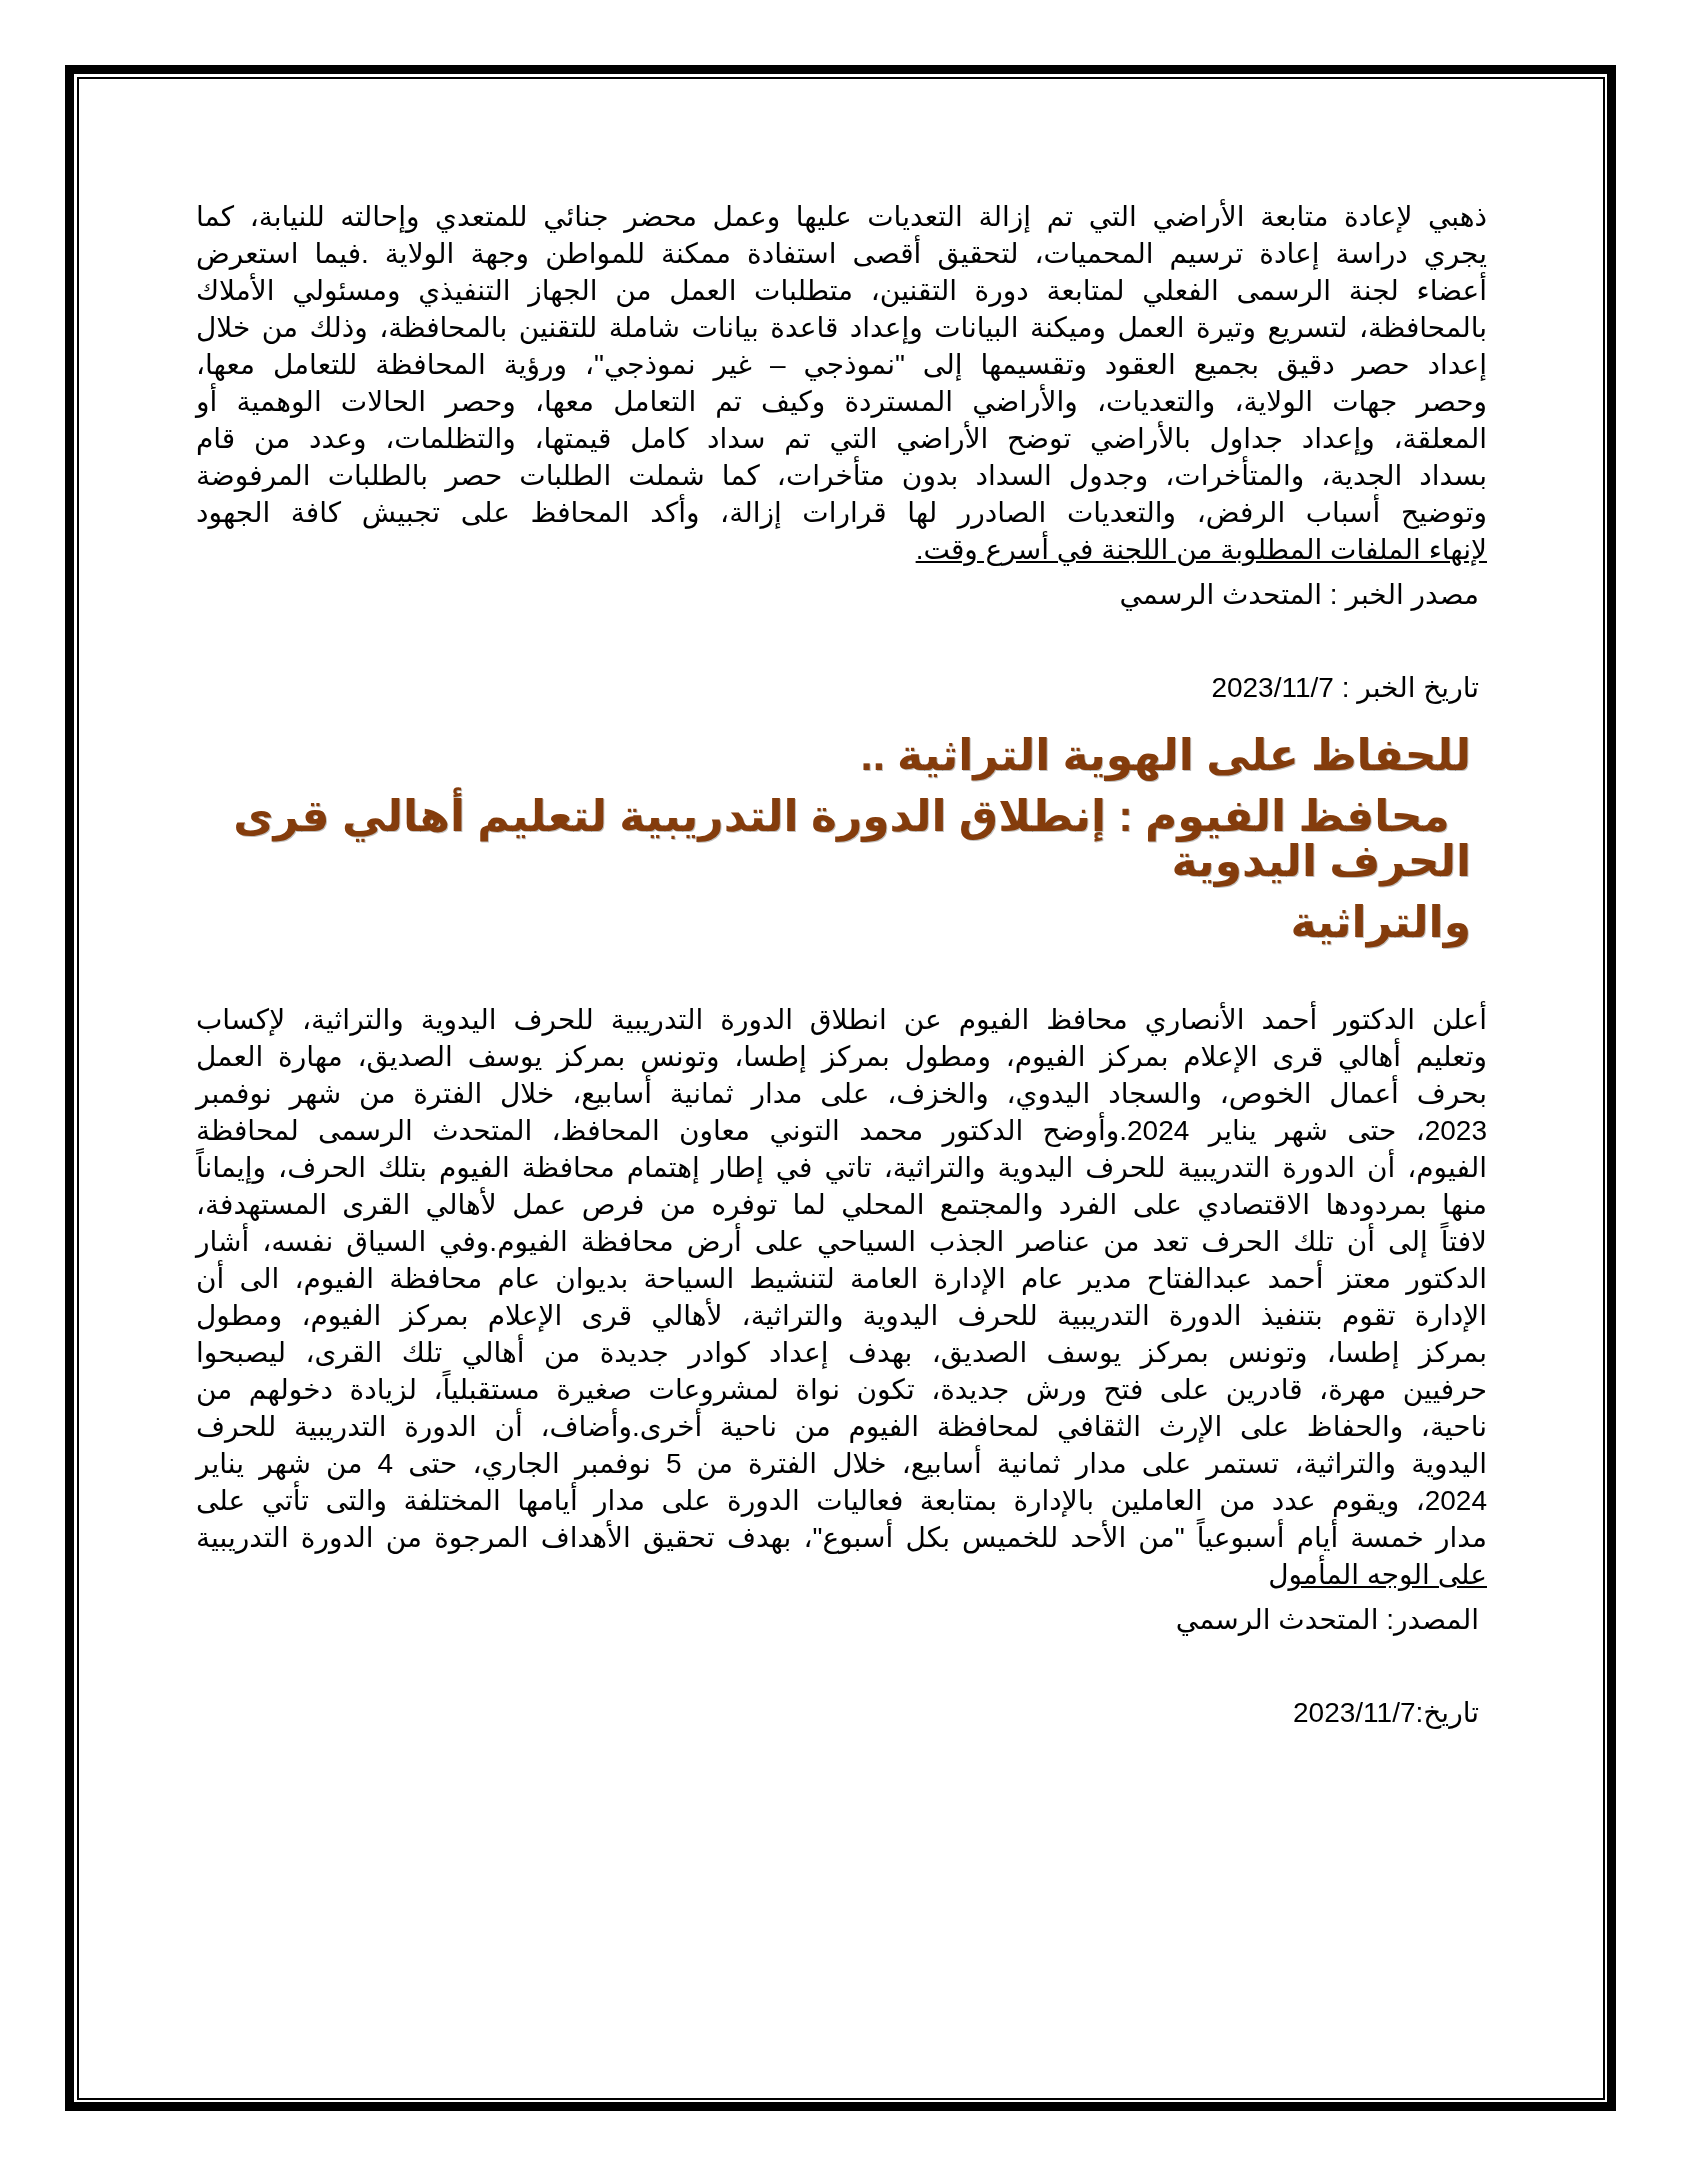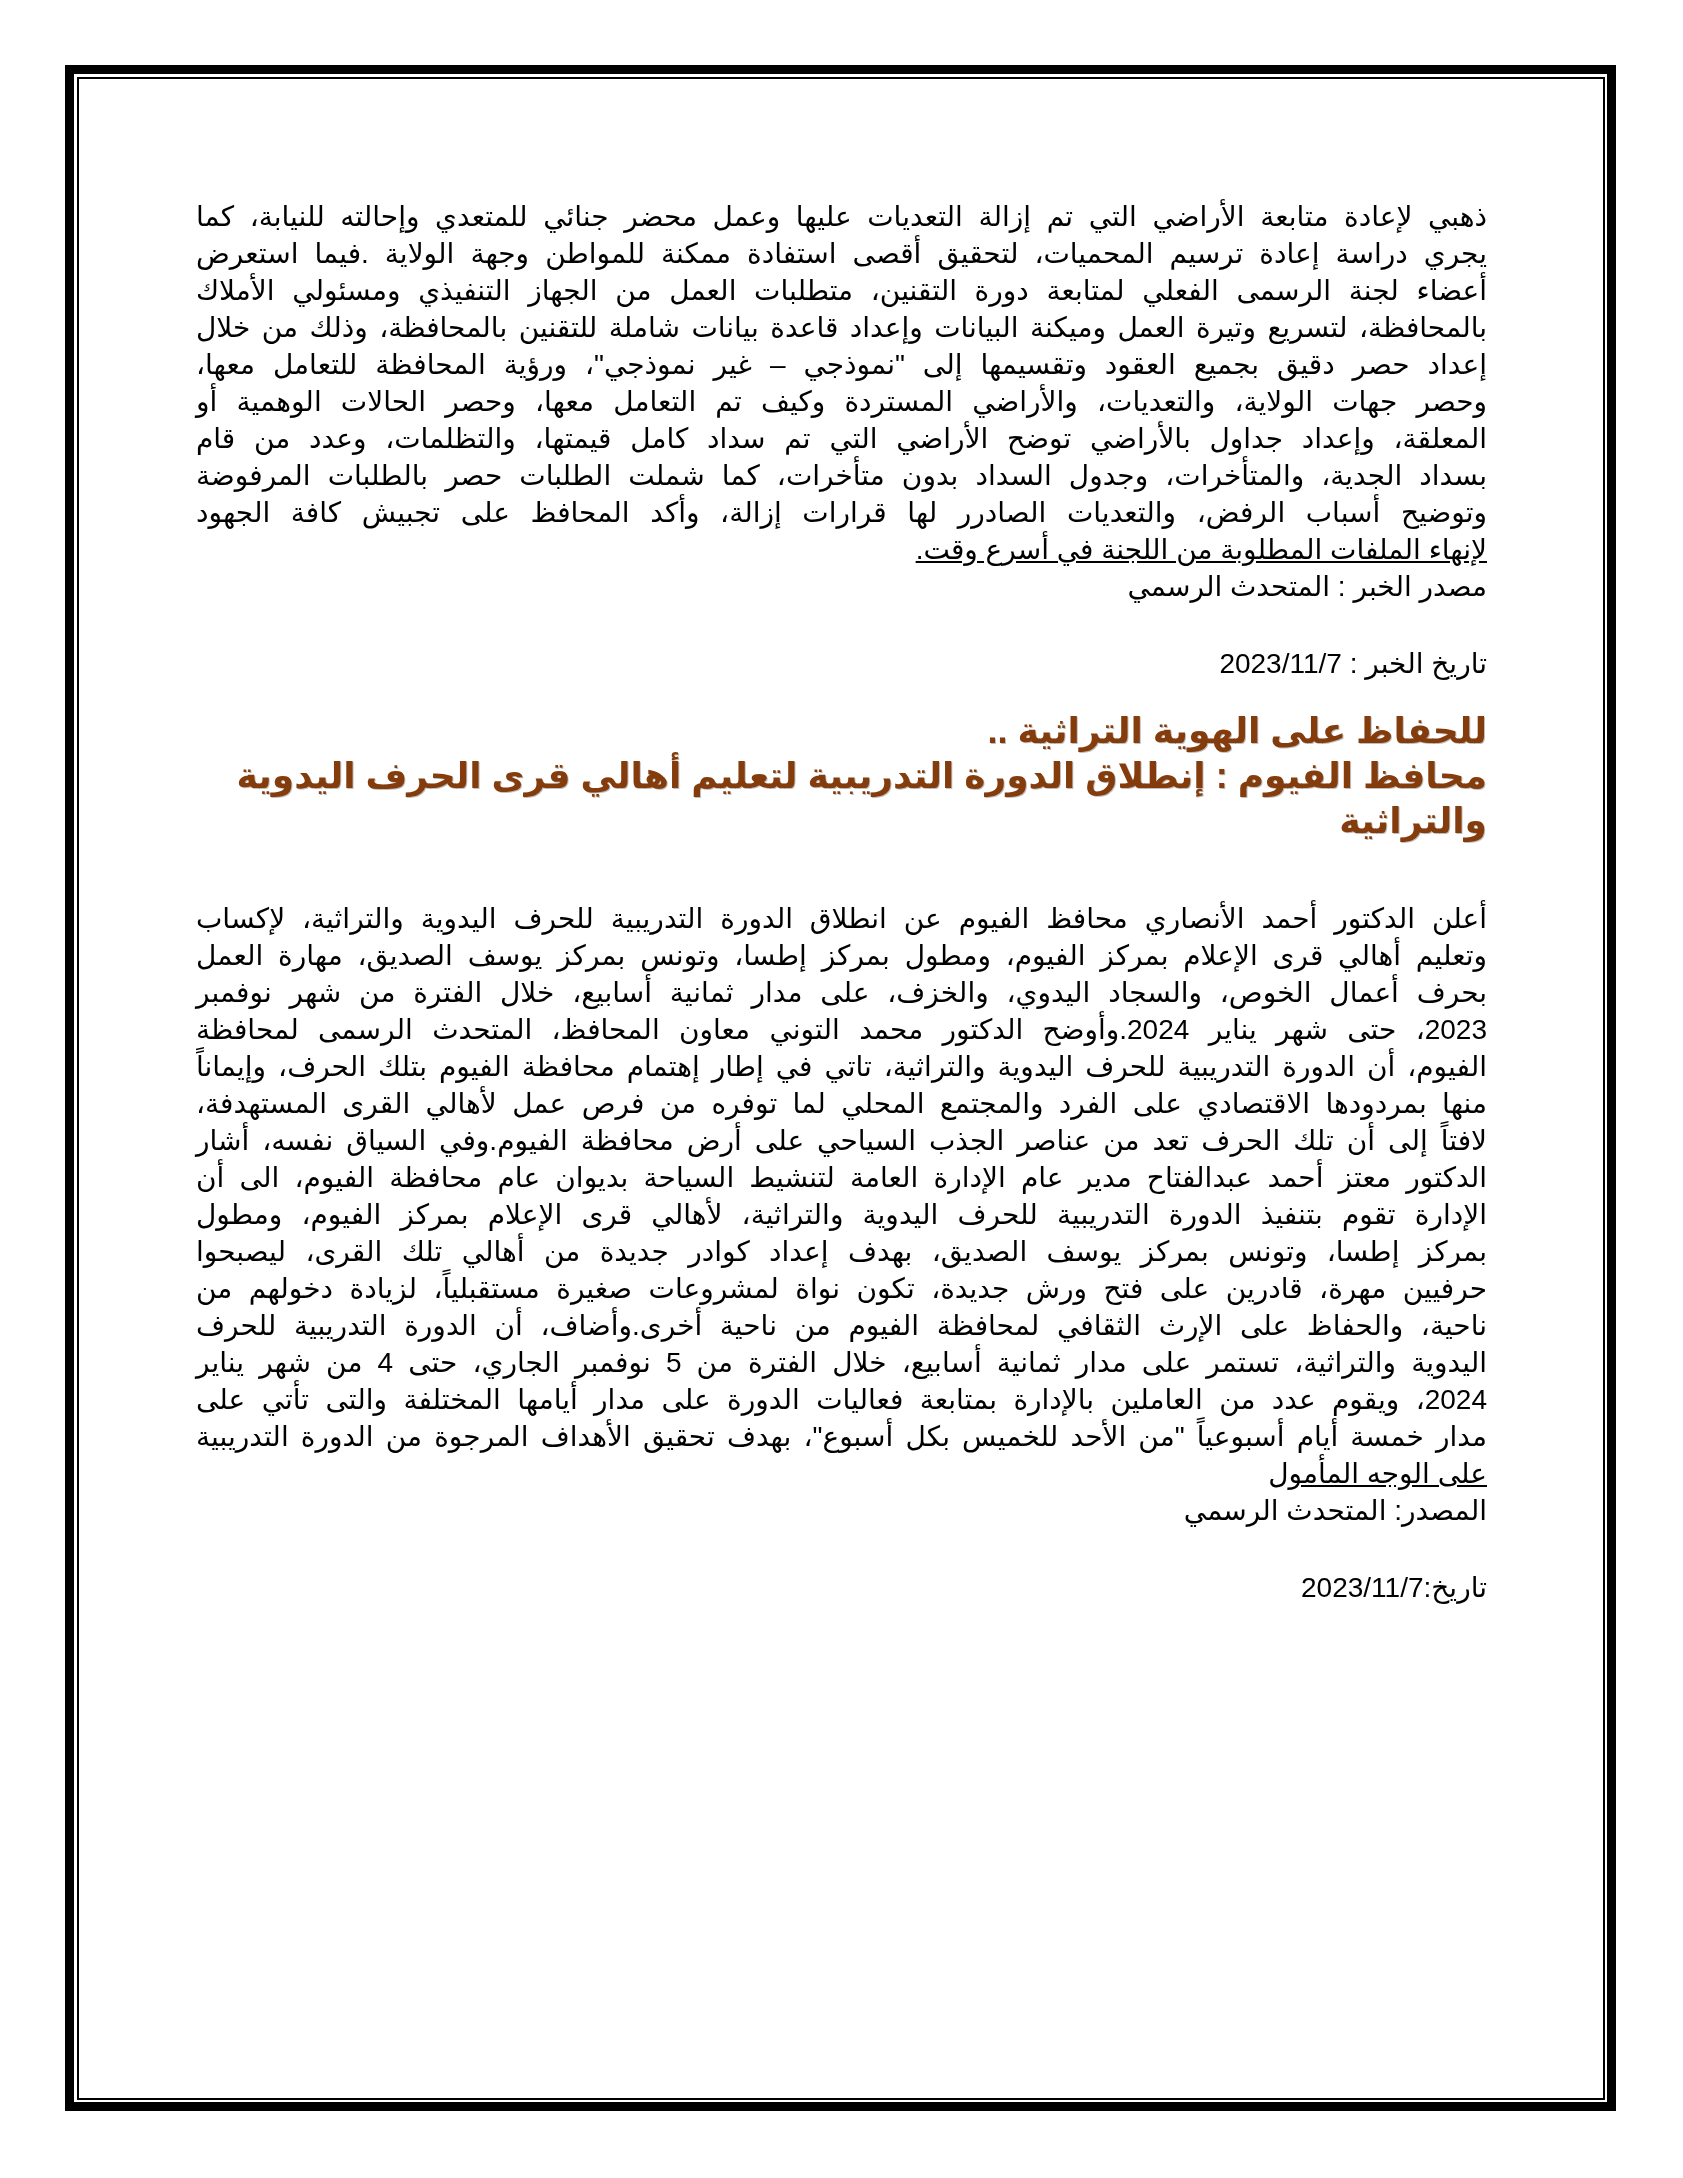--- a/index.html
+++ b/index.html
@@ -54,31 +54,31 @@
       text-align-last: justify;
       white-space: nowrap;
     }
     .para .line.last {
       text-align-last: right;
       text-decoration: underline;
     }
     .meta-line {
       font-size: 28px;
       line-height: 37px;
-      margin: 0;
+      margin: 8px;
       text-align: right;
     }
     .spacer-md { height: 40px; }
     .article-title {
       color: #843C0C;
       font-weight: bold;
-      font-size: 36px;
+      font-size: 44px;
       line-height: 45px;
       text-align: center;
-      margin: 0;
+      margin: 16px;
       text-shadow: 1px 1px 0 rgba(0,0,0,0.25);
     }
     .title-block {
       margin-top: 26px;
       margin-bottom: 57px;
     }
   </style>
 </head>
 <body>
 

